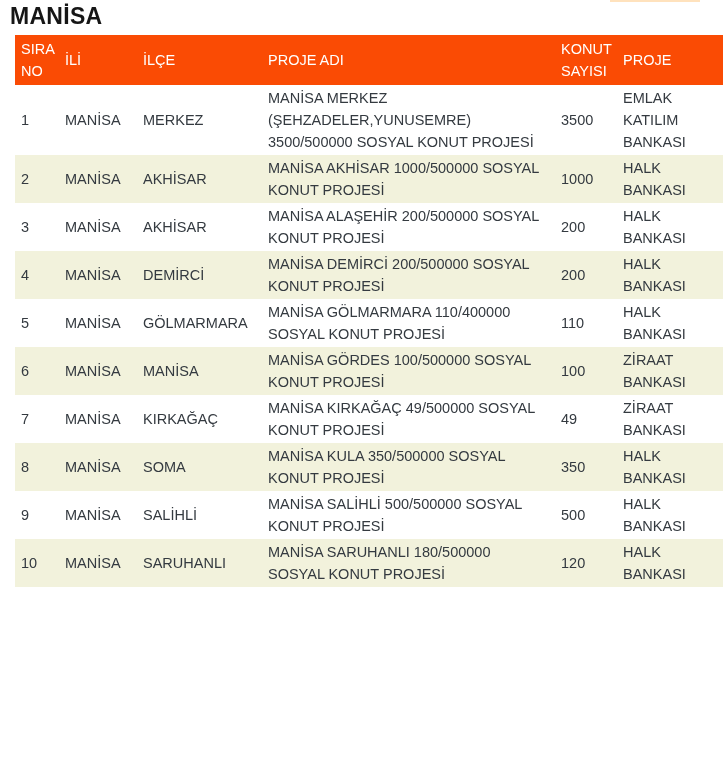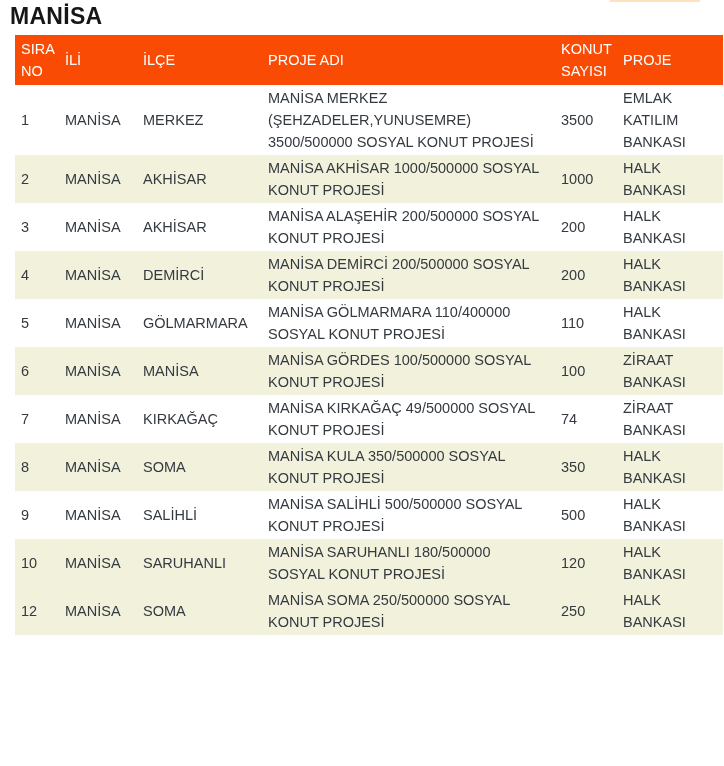--- a/index.html
+++ b/index.html
@@ -123,21 +123,21 @@
         <td>MANİSA</td>
         <td>MANİSA GÖRDES 100/500000 SOSYAL KONUT PROJESİ</td>
         <td>100</td>
         <td>ZİRAAT BANKASI</td>
       </tr>
       <tr>
         <td>7</td>
         <td>MANİSA</td>
         <td>KIRKAĞAÇ</td>
         <td>MANİSA KIRKAĞAÇ 49/500000 SOSYAL KONUT PROJESİ</td>
-        <td>74</td>
+        <td>49</td>
         <td>ZİRAAT BANKASI</td>
       </tr>
       <tr class="alt">
         <td>8</td>
         <td>MANİSA</td>
         <td>SOMA</td>
         <td>MANİSA KULA 350/500000 SOSYAL KONUT PROJESİ</td>
         <td>350</td>
         <td>HALK BANKASI</td>
       </tr>
@@ -150,22 +150,14 @@
         <td>HALK BANKASI</td>
       </tr>
       <tr class="alt">
         <td>10</td>
         <td>MANİSA</td>
         <td>SARUHANLI</td>
         <td>MANİSA SARUHANLI 180/500000 SOSYAL KONUT PROJESİ</td>
         <td>120</td>
         <td>HALK BANKASI</td>
       </tr>
-      <tr class="alt">
-        <td>12</td>
-        <td>MANİSA</td>
-        <td>SOMA</td>
-        <td>MANİSA SOMA 250/500000 SOSYAL KONUT PROJESİ</td>
-        <td>250</td>
-        <td>HALK BANKASI</td>
-      </tr>
     </tbody>
 </table>
 
 </body></html>

